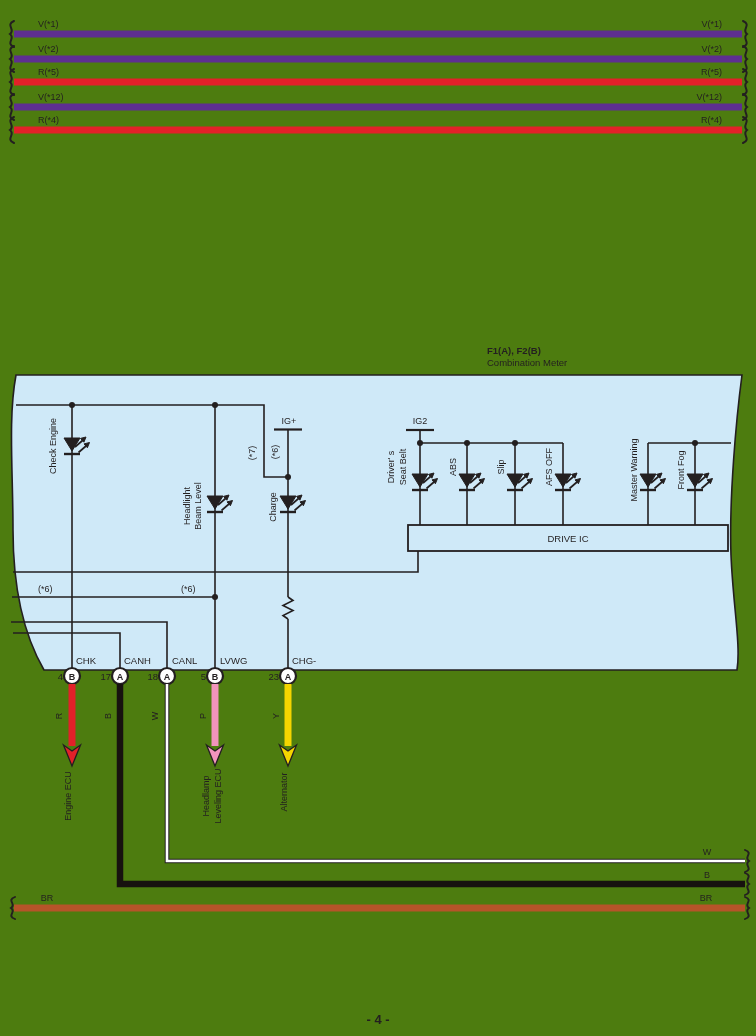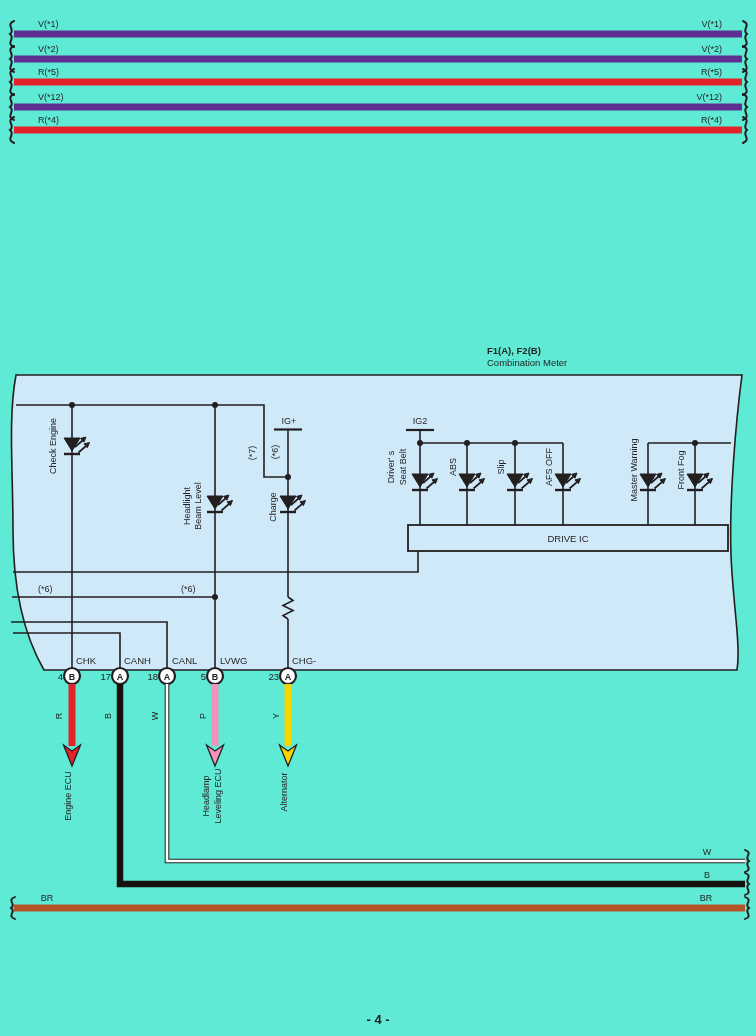--- a/index.html
+++ b/index.html
@@ -1,16 +1,16 @@
 <!DOCTYPE html>
 <html><head>
 <meta charset="utf-8">
 <style>
   html,body{margin:0;padding:0;background:#ffffff;}
-  .wrap{position:relative;width:756px;height:1036px;background:#5eead4;overflow:hidden;}
+  .wrap{position:relative;width:756px;height:1036px;background:#4d7c0f;overflow:hidden;}
   svg{display:block;}
   svg text{font-family:"Liberation Sans","DejaVu Sans",sans-serif;font-size:9px;fill:#231f20;}
   svg text.b{font-weight:bold;}
   svg text.s10{font-size:9.5px;}
   svg text.s13{font-size:13px;}
 </style>
 </head>
 <body>
 
 <div class="wrap">

